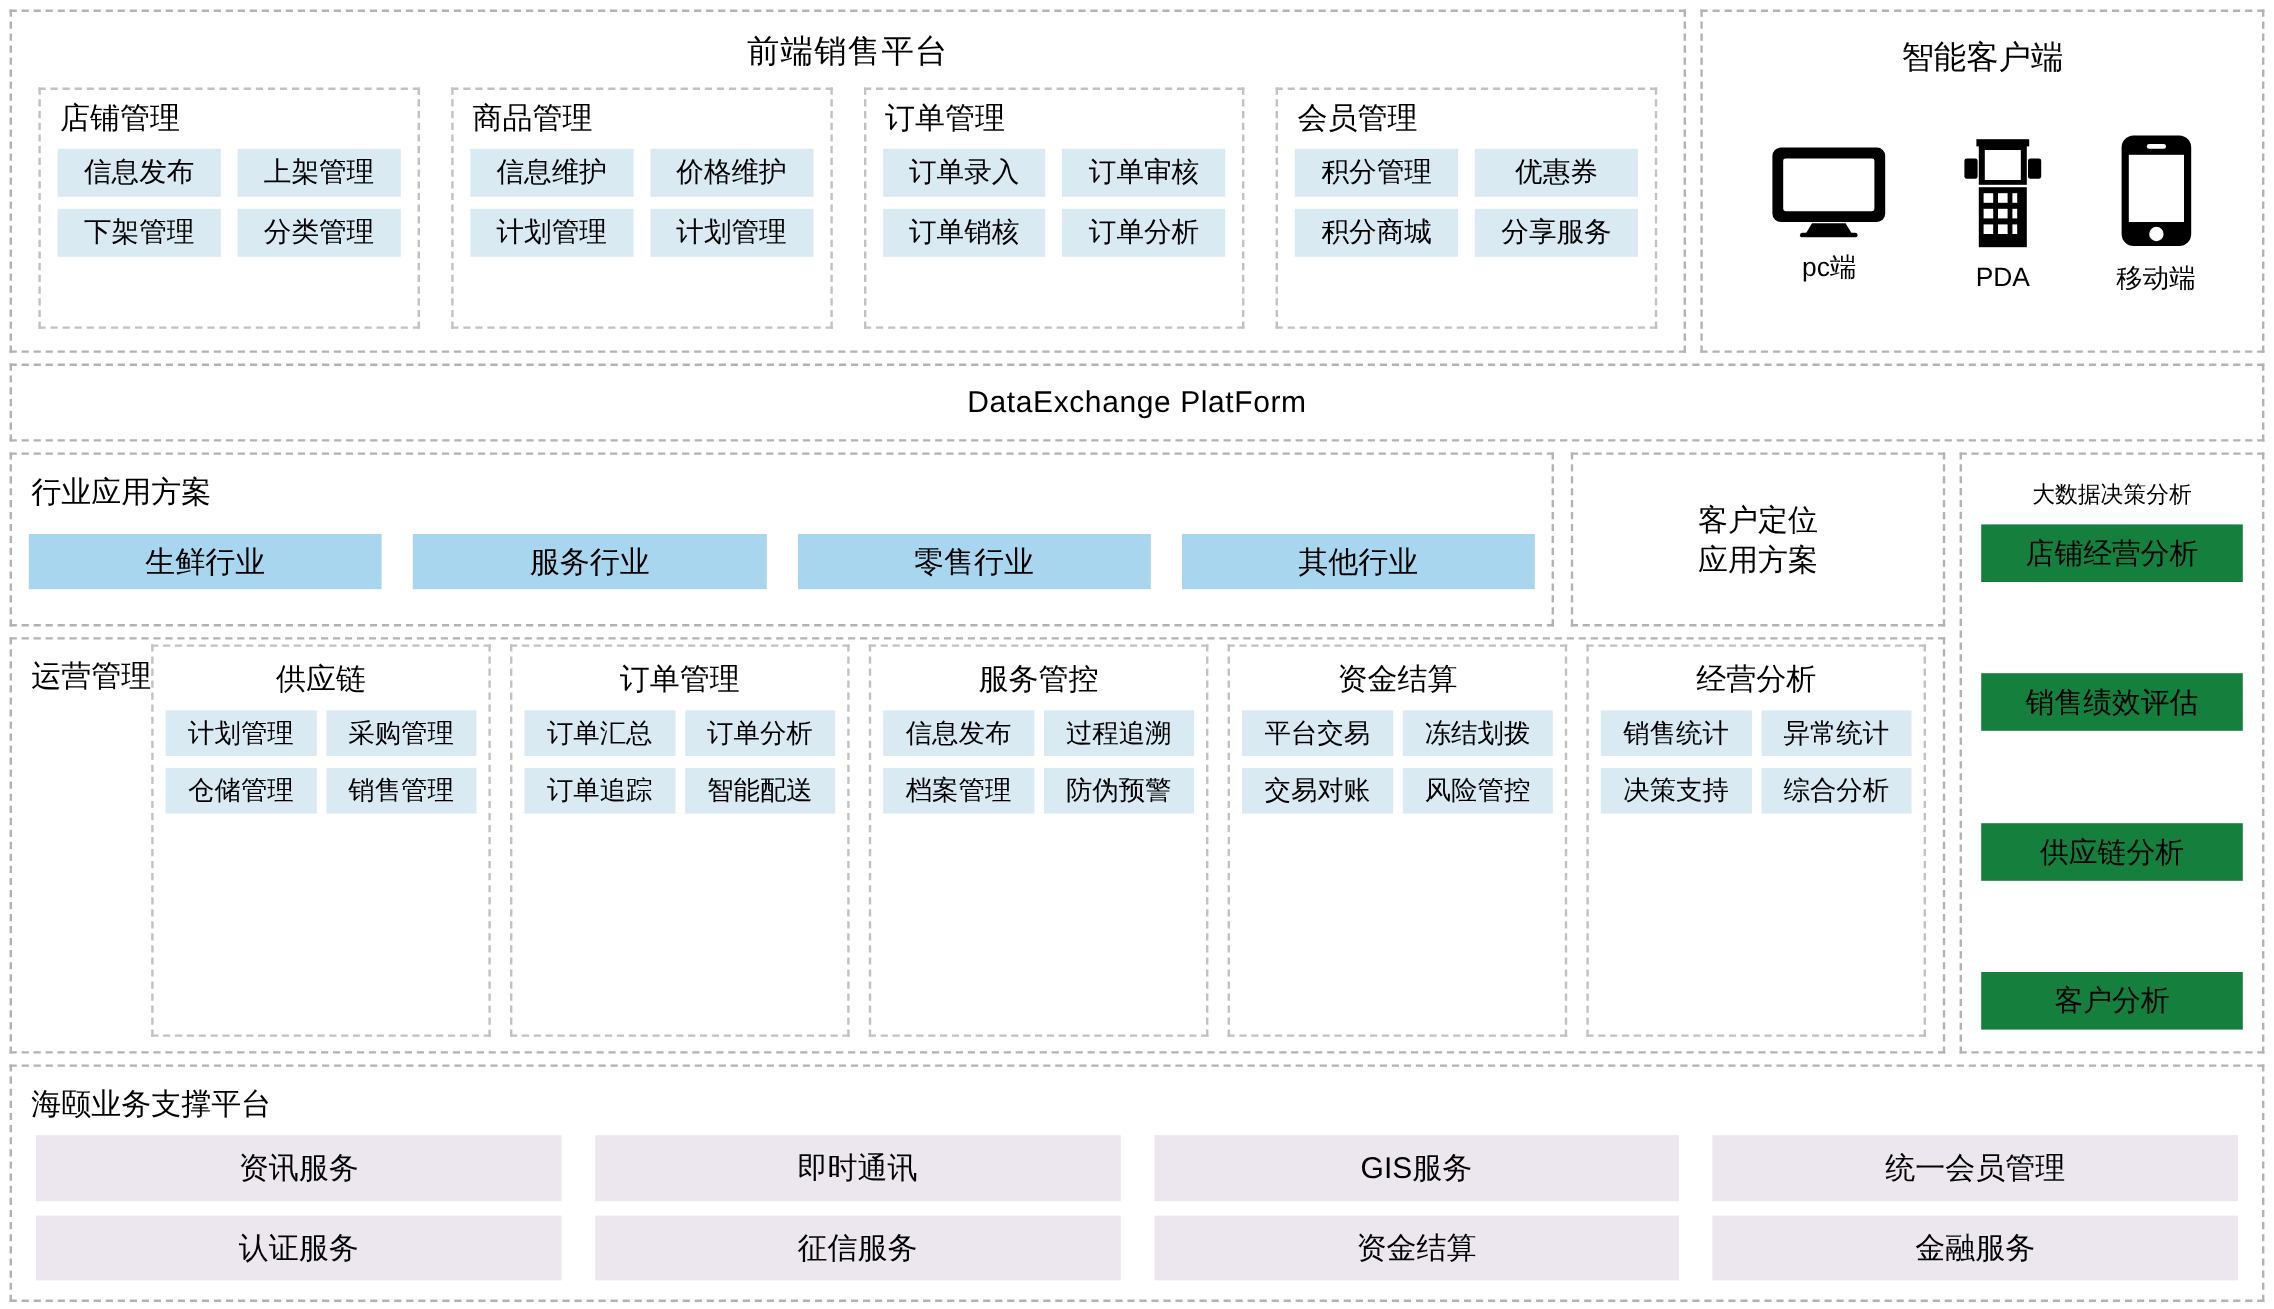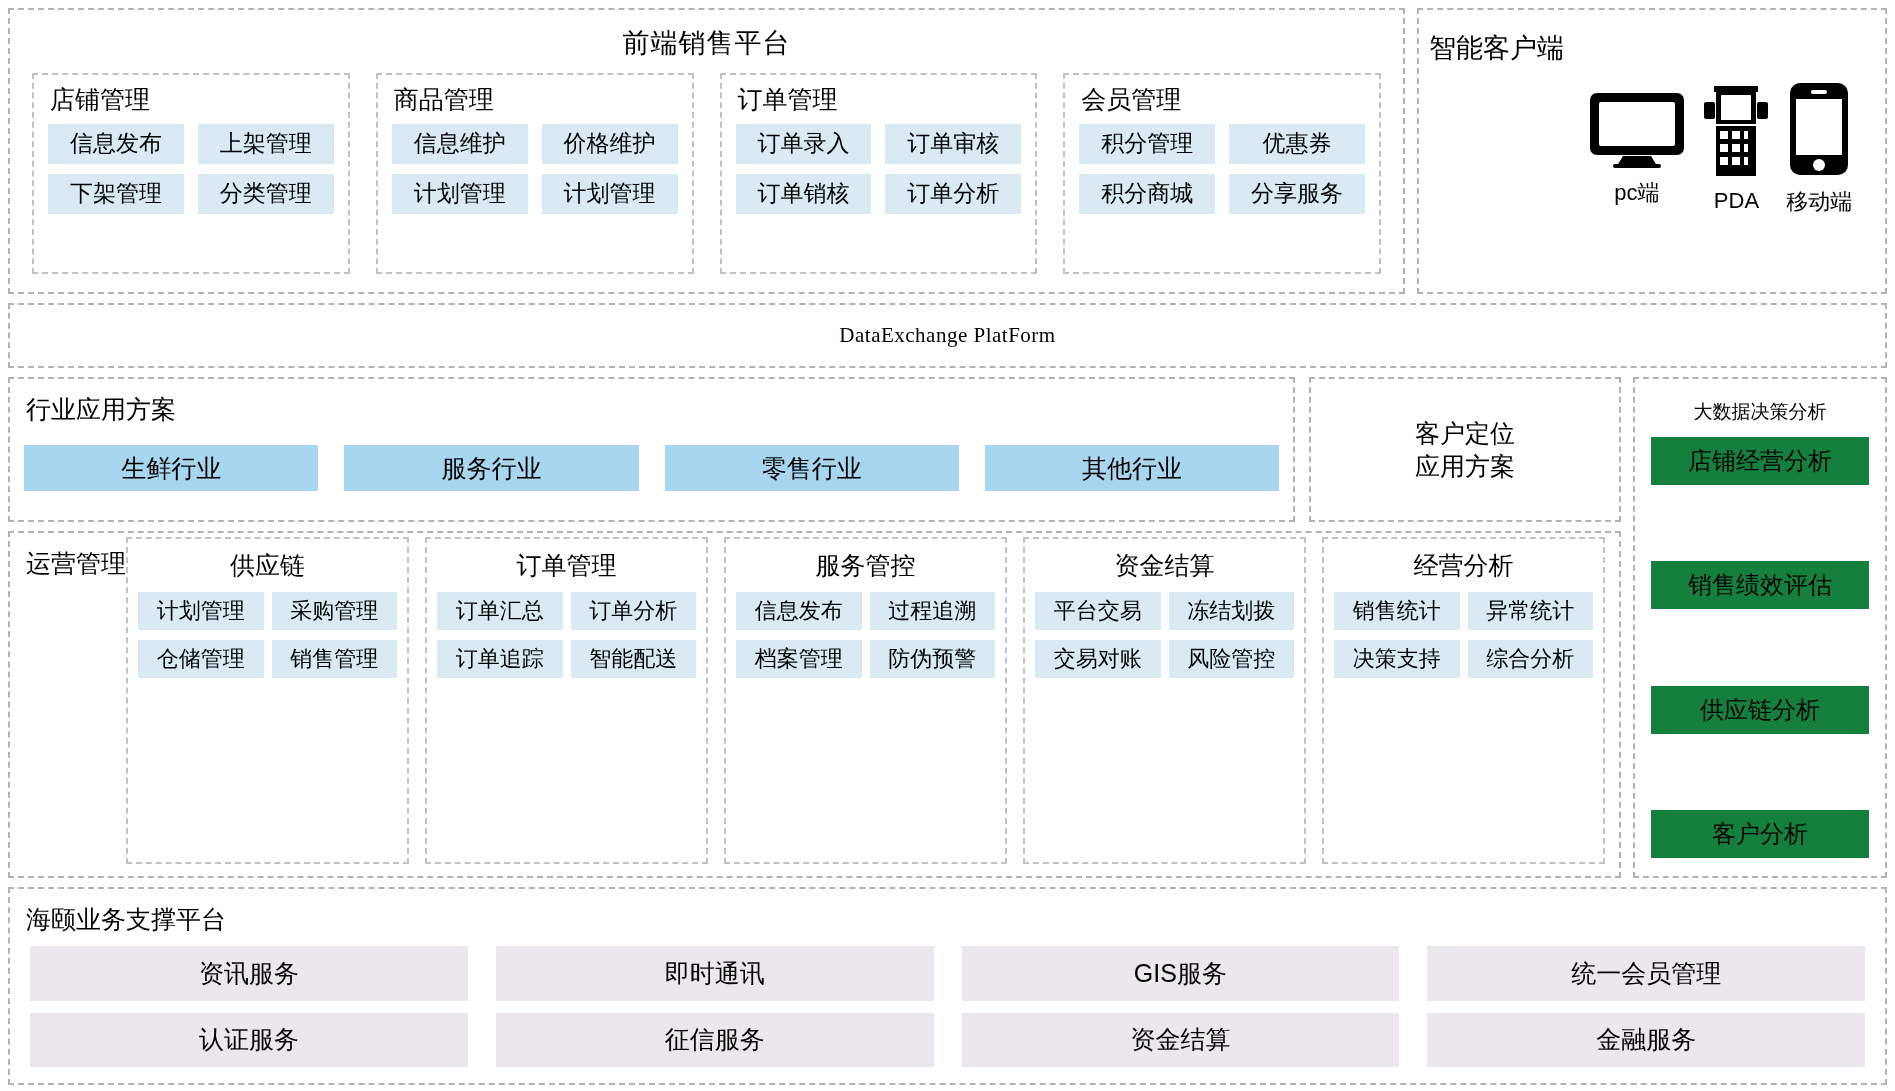--- a/index.html
+++ b/index.html
@@ -30,30 +30,30 @@
   .frontend-cols{display:flex;gap:26px;flex:1;padding:0 12px 4px 12px;}
   .fe-group{flex:1;display:flex;flex-direction:column;padding:6px 14px 12px 14px;}
   .fe-group-title{font-size:25px;line-height:1.15;padding:4px 0 10px 2px;}
   .fe-grid{display:grid;grid-template-columns:1fr 1fr;gap:10px 14px;}
   .cell-blue{
     background:#daeaf3;color:#000;font-size:23px;
     display:flex;align-items:center;justify-content:center;
     height:40px;white-space:nowrap;
   }
 
-  .client{width:470px;display:flex;flex-direction:row;padding:6px 10px 10px 10px;}
+  .client{width:470px;display:flex;flex-direction:column;padding:6px 10px 10px 10px;}
   .client-title{text-align:center;font-size:27px;padding:14px 0 10px 0;}
   .client-icons{display:flex;flex:1;align-items:center;justify-content:space-around;padding:0 16px;}
   .client-item{display:flex;flex-direction:column;align-items:center;gap:10px;}
   .client-label{font-size:22px;}
   .icon-svg{display:block;}
 
   
   .dxp{height:65px;display:flex;align-items:center;justify-content:center;}
-  .dxp-title{font-size:21px;letter-spacing:.5px;font-family:Liberation Serif, serif;}
+  .dxp-title{font-size:25px;letter-spacing:.5px;}
 
   
   .row3{display:flex;gap:12px;flex:1;min-height:0;}
   .col-left{flex:1 1 auto;display:flex;flex-direction:column;gap:9px;min-width:0;}
 
   .row3a{display:flex;gap:14px;height:145px;}
   .industry{flex:1 1 auto;display:flex;flex-direction:column;padding:4px 14px 12px 14px;min-width:0;}
   .industry-title{font-size:25px;padding:10px 0 8px 2px;}
   .industry-tags{display:flex;gap:26px;flex:1;align-items:center;padding-bottom:6px;}
   .tag-blue{

